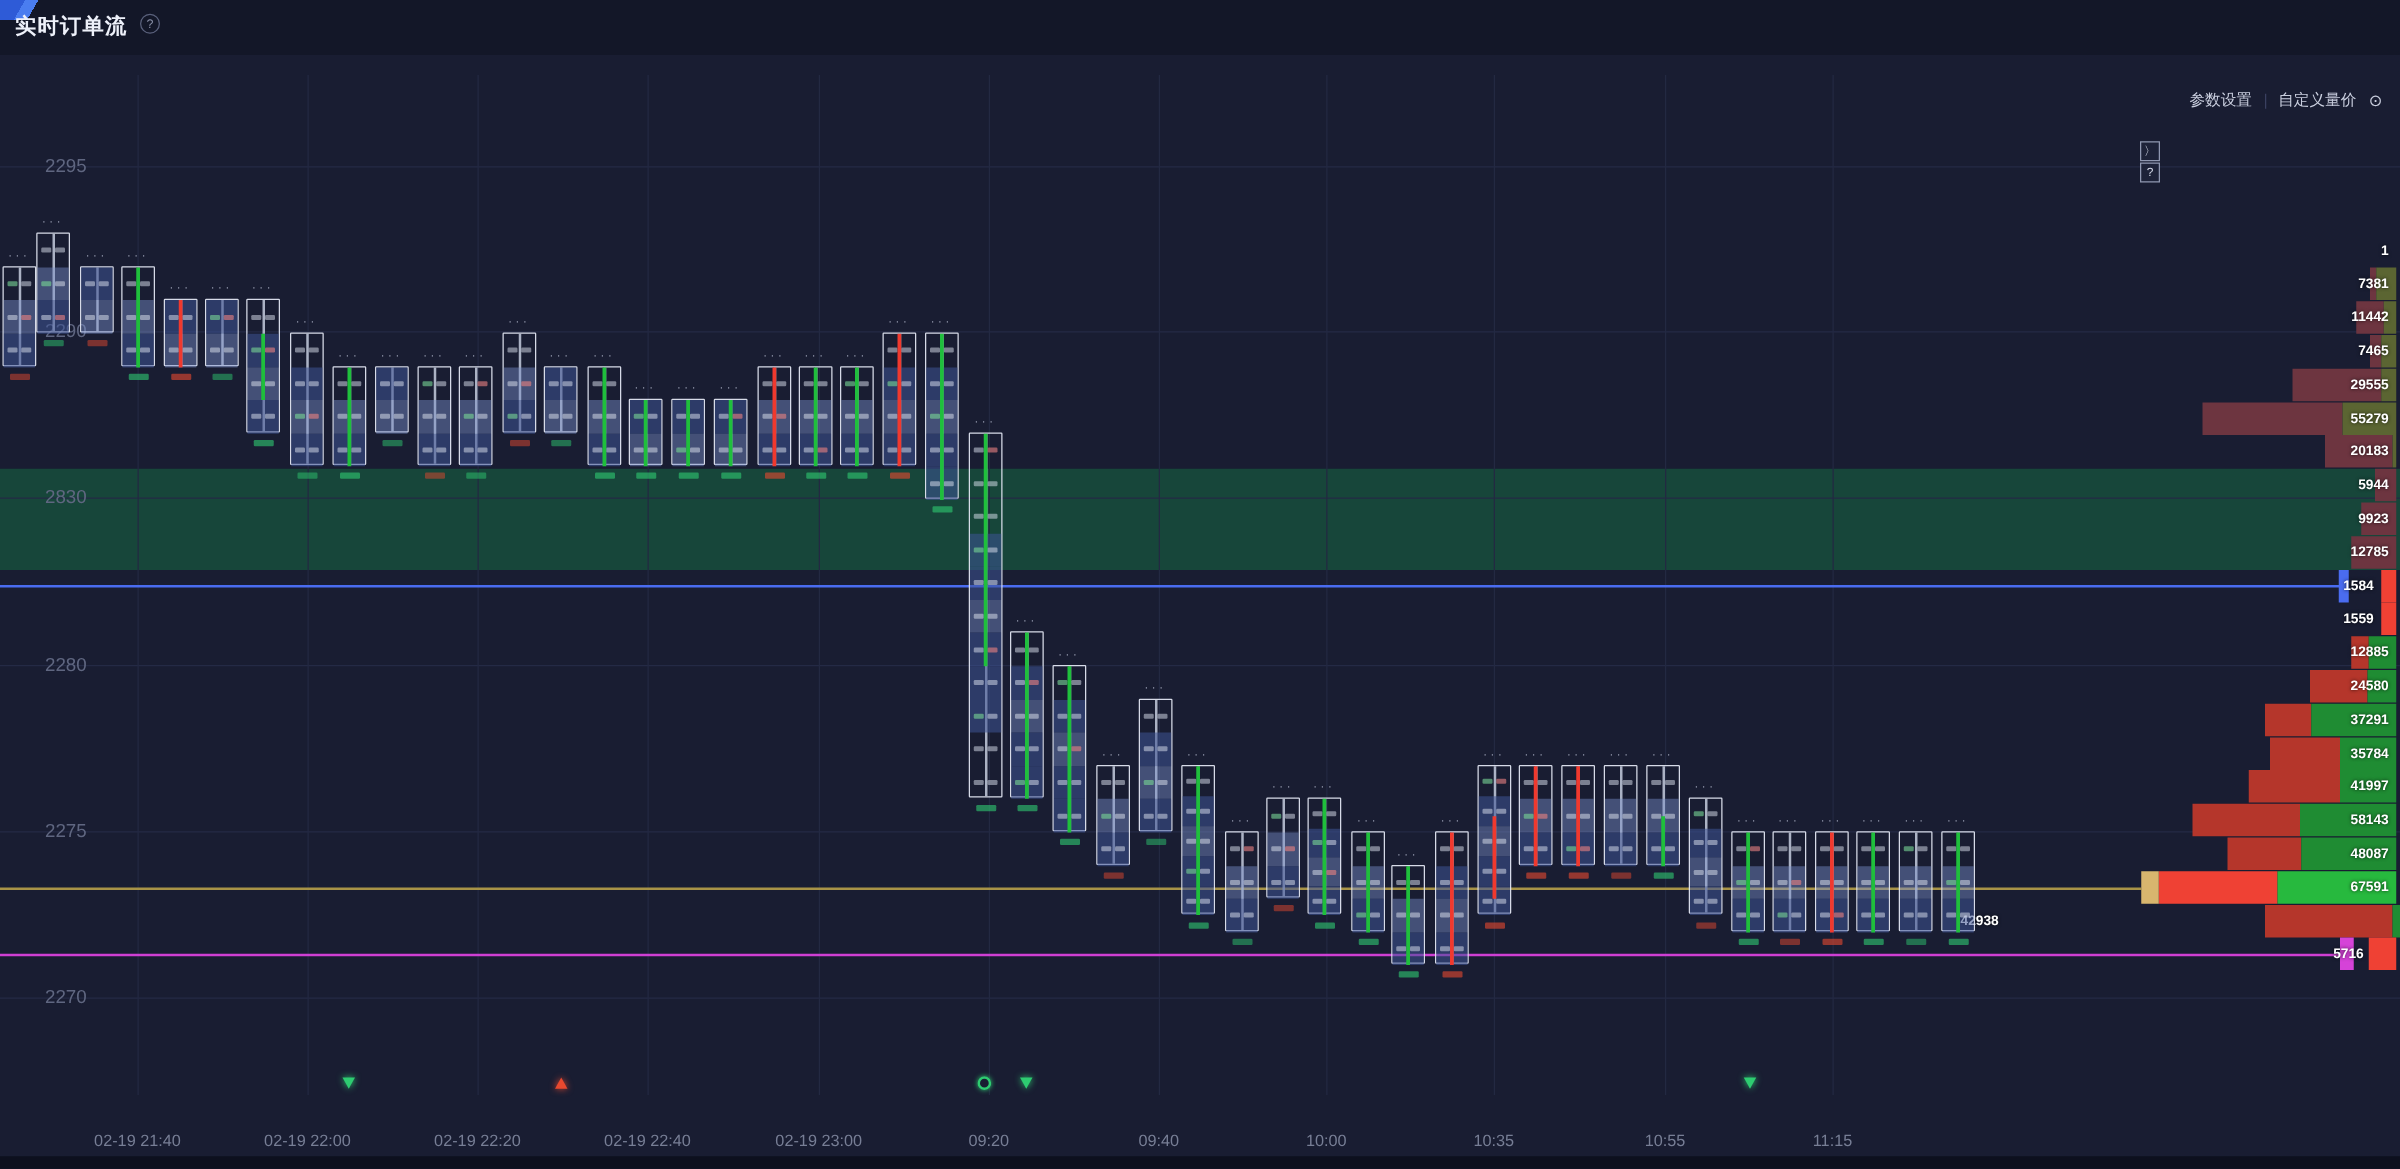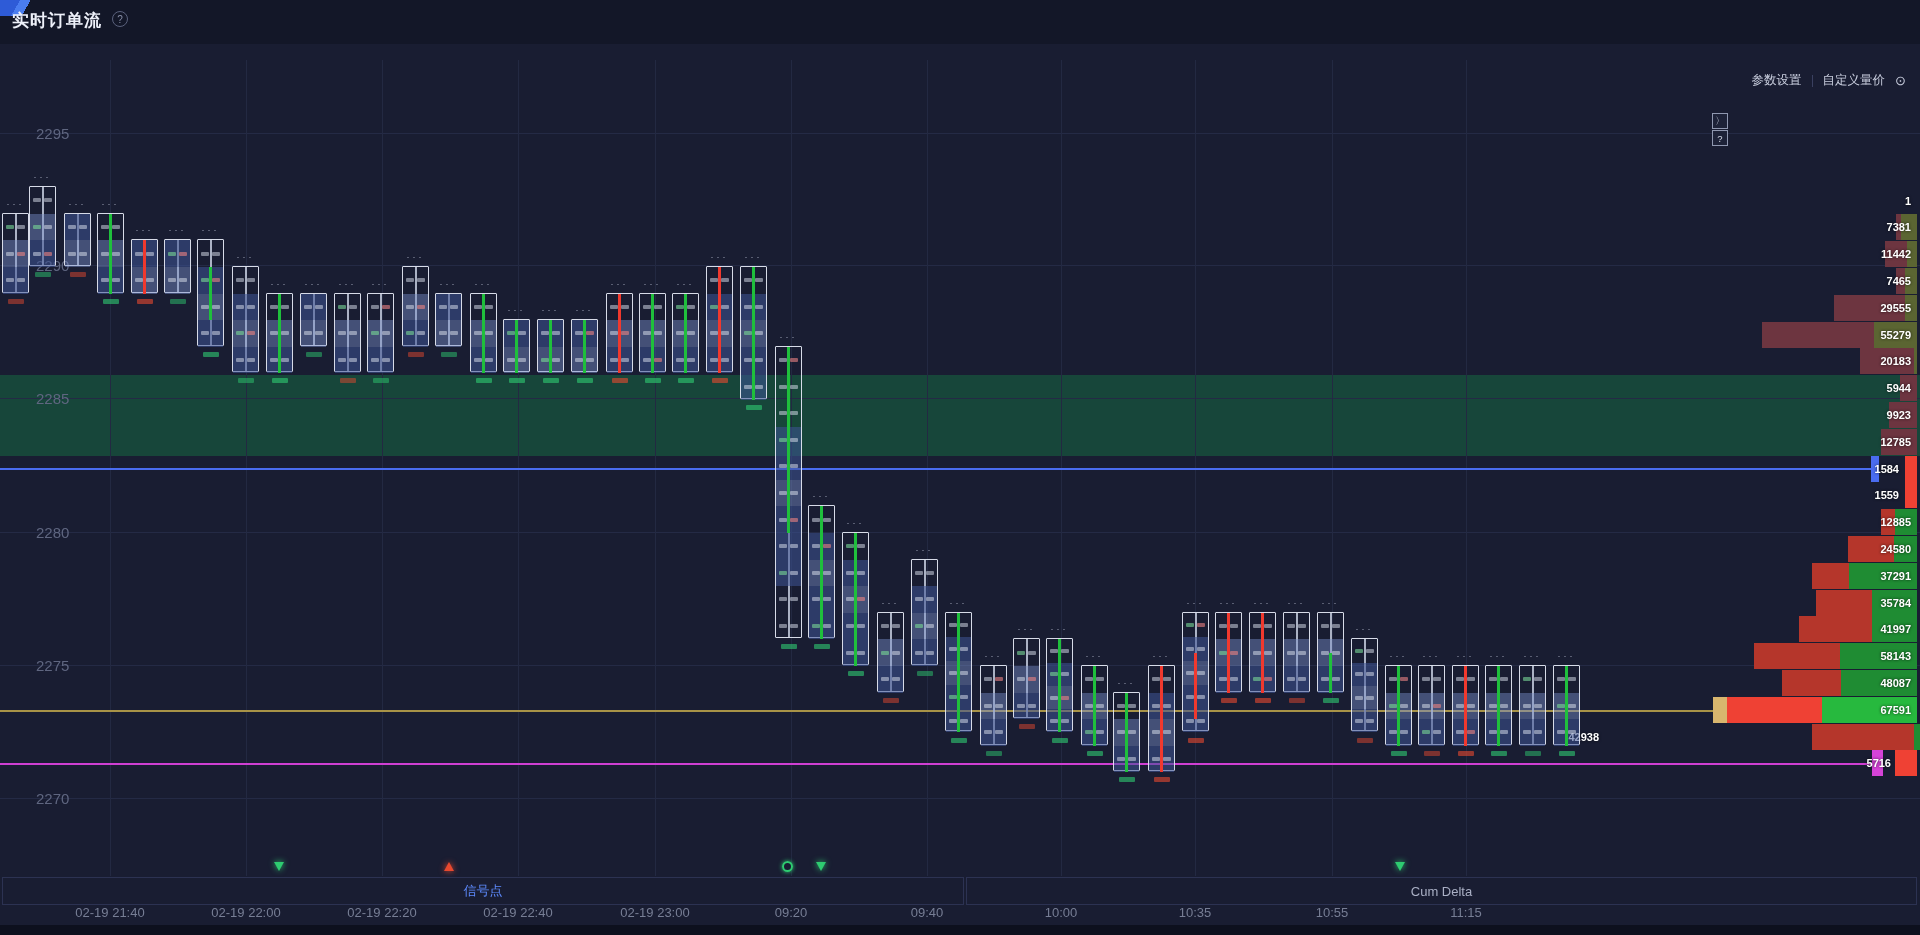--- a/index.html
+++ b/index.html
@@ -70,21 +70,21 @@
 <body>
 
 <div id="stage">
   <div id="chart">
       <div style="position: absolute; left: 0px; width: 1920px; top: 375px; height: 81px; background: rgb(23, 70, 58); z-index: 1;"></div>
       <div class="hgrid" style="top: 133px; z-index: 1;"></div>
       <div class="plabel" style="top: 133px;">2295</div>
       <div class="hgrid" style="top: 265px; z-index: 1;"></div>
       <div class="plabel" style="top: 265px;">2290</div>
       <div class="hgrid" style="top: 398px; z-index: 1;"></div>
-      <div class="plabel" style="top: 398px;">2285</div>
+      <div class="plabel" style="top: 398px;">2830</div>
       <div class="hgrid" style="top: 532px; z-index: 1;"></div>
       <div class="plabel" style="top: 532px;">2280</div>
       <div class="hgrid" style="top: 665px; z-index: 1;"></div>
       <div class="plabel" style="top: 665px;">2275</div>
       <div class="hgrid" style="top: 798px; z-index: 1;"></div>
       <div class="plabel" style="top: 798px;">2270</div>
       <div class="vgrid" style="left: 110px; z-index: 1;"></div>
       <div class="tlabel" style="left: 110px;">02-19 21:40</div>
       <div class="vgrid" style="left: 246px; z-index: 1;"></div>
       <div class="tlabel" style="left: 246px;">02-19 22:00</div>
@@ -1127,21 +1127,15 @@
   <div id="actions">
     <span>参数设置</span>
     <span class="divider"></span>
     <span>自定义量价</span>
     <span class="gear">⊙</span>
   </div>
 
   <div class="side-btn" style="top:113px;">〉</div>
   <div class="side-btn" style="top:130px;">?</div>
 
-  <div id="signal-panel" class="bpanel" style="left:2px;width:962px;">
-    <span>信号点</span>
-  </div>
-  <div id="cumdelta-panel" class="bpanel" style="left:966px;width:951px;">
-    <span>Cum Delta</span>
-  </div>
 
   <div id="bottom-strip"></div>
 </div>
 
 </body></html>

